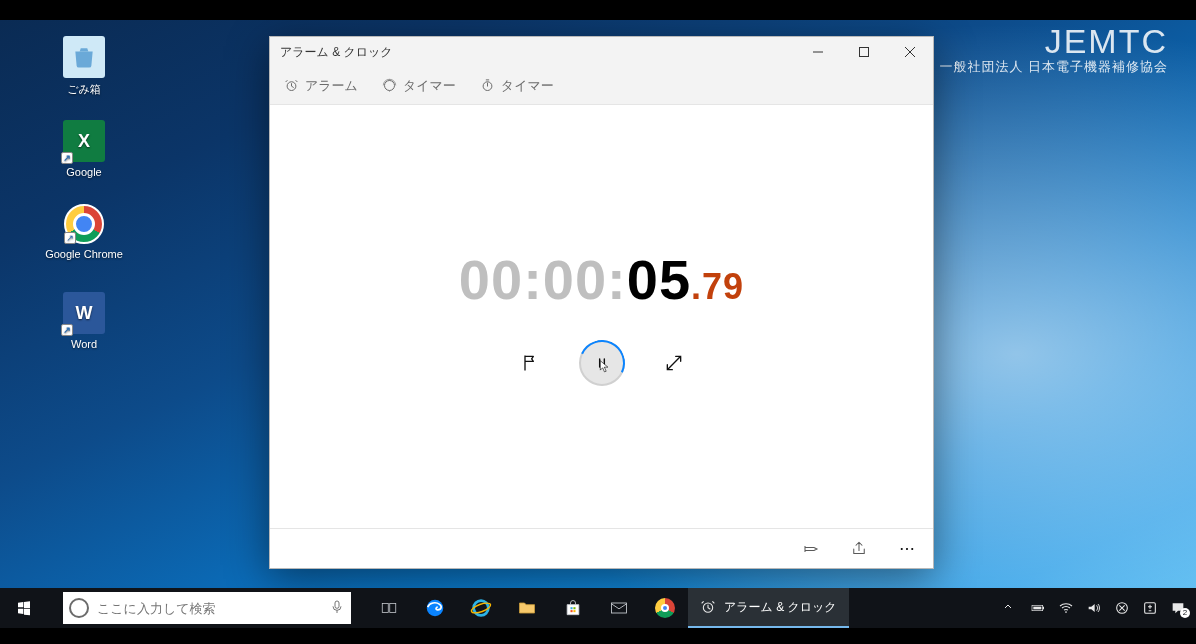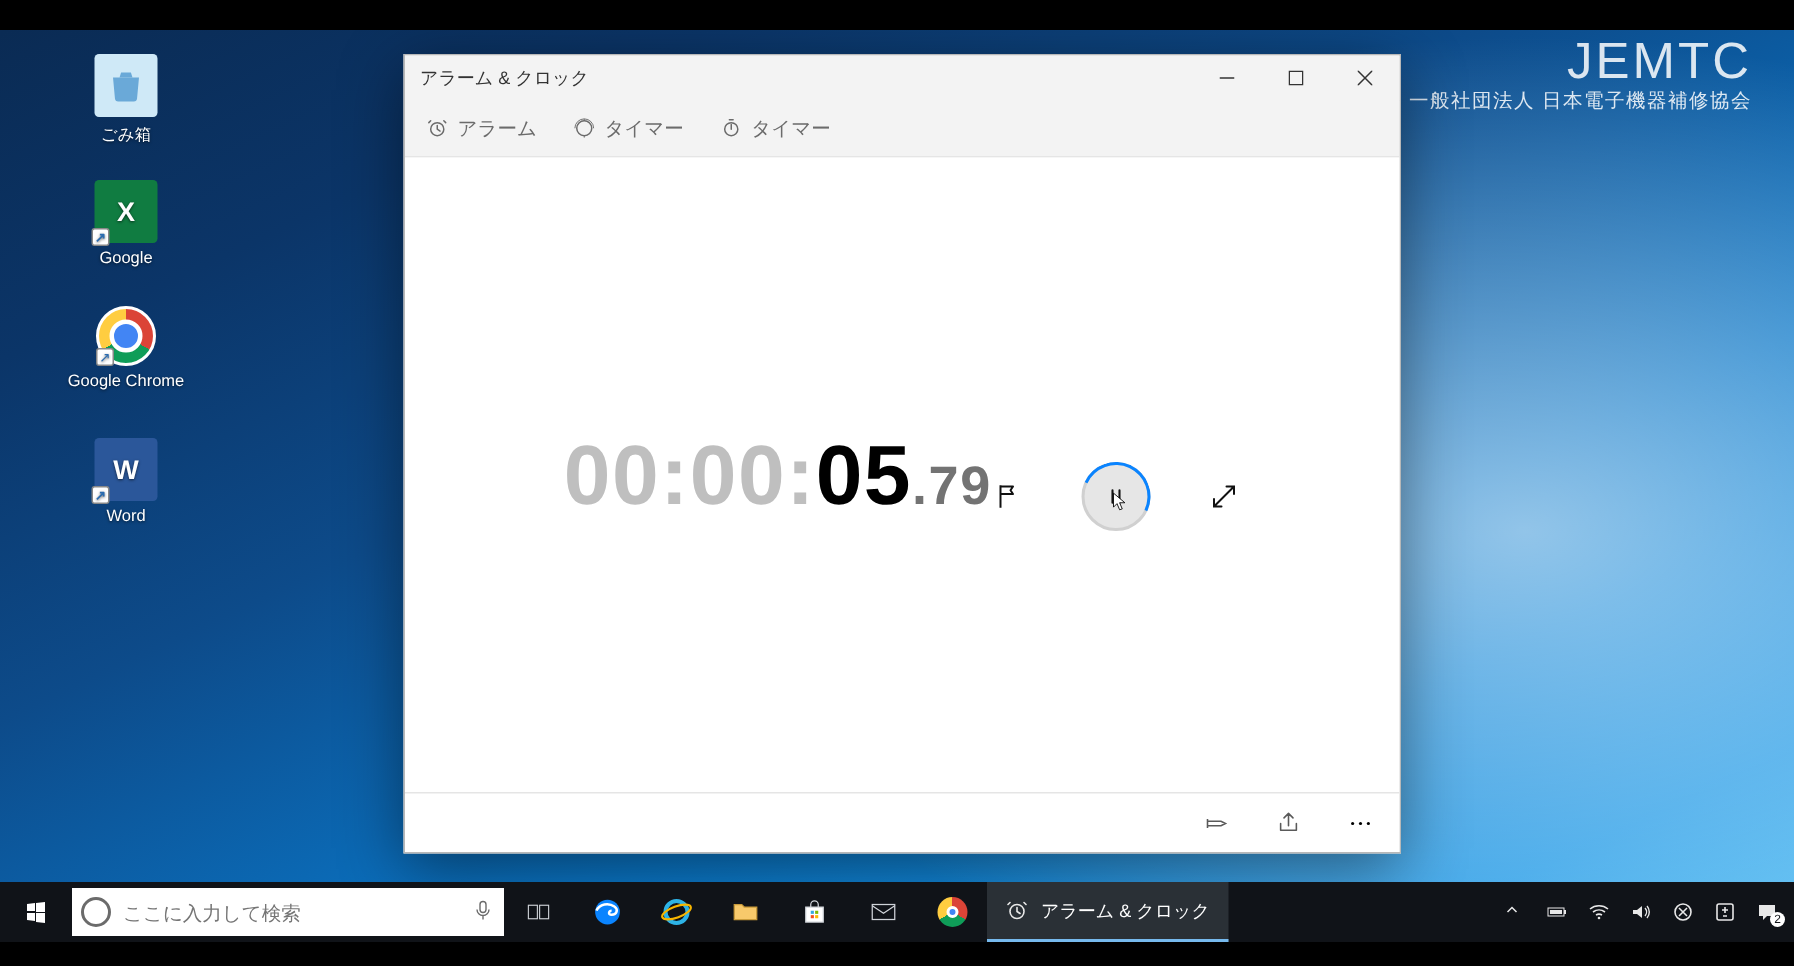--- a/index.html
+++ b/index.html
@@ -43,42 +43,42 @@
   .titlebar .title { font-size:12px; color:#333; }
   .win-btns { margin-left:auto; display:flex; }
   .win-btn { width:46px; height:30px; display:flex; align-items:center; justify-content:center; color:#444; font-size:12px; }
 
   .tabs { height:38px; display:flex; align-items:center; gap:24px; padding:0 14px; border-bottom:1px solid #e5e5e5; background:#f3f3f3; }
   .tab { display:flex; align-items:center; gap:6px; font-size:13px; color:#6b6b6b; padding:6px 0; position:relative; }
   .tab svg { width:15px; height:15px; }
   .tab.active { color:#2b2b2b; }
   .tab.active::after { content:""; position:absolute; left:0; right:0; bottom:-1px; height:2px; background:#0078d4; }
 
-  .body-area { flex:1; background:#fff; position:relative; display:flex; align-items:center; justify-content:center; }
+  .body-area { flex:1; background:#fff; position:relative; display:flex; flex-direction:column; align-items:center; justify-content:center; }
 
   .time-display { font-size:56px; font-weight:700; letter-spacing:1px; display:flex; align-items:baseline; }
   .time-display .dim { color:#bfbfbf; }
   .time-display .sec { color:#000; }
-  .time-display .frac { color:#737373; font-size:36px; font-weight:700; }
+  .time-display .frac { color:#c2410c; font-size:36px; font-weight:700; }
 
   .controls { margin-top:28px; display:flex; align-items:center; gap:38px; }
   .ctrl-icon { width:22px; height:22px; display:flex; align-items:center; justify-content:center; color:#111; }
 
   .pause-ring { width:46px; height:46px; border-radius:50%; border:2px solid #d0d0d0; background:#e6e6e6; display:flex; align-items:center; justify-content:center; position:relative; }
   .pause-ring .arc { position:absolute; inset:-2px; border-radius:50%; border:2px solid transparent; border-top-color:#0a84ff; border-right-color:#0a84ff; transform:rotate(-20deg); }
   .cursor { position:absolute; left:50%; top:50%; transform:translate(-4px,-4px); }
   .cursor svg { width:14px; height:14px; }
 
   .footer { height:40px; border-top:1px solid #e5e5e5; display:flex; align-items:center; justify-content:flex-end; gap:24px; padding:0 14px; background:#fff; color:#5a5a5a; }
   .footer .fbtn { width:24px; height:24px; display:flex; align-items:center; justify-content:center; }
 
   
   .taskbar { position:absolute; left:0; right:0; bottom:16px; height:40px; background:#101318; display:flex; align-items:center; color:#fff; font-size:12px; }
   .start { width:48px; height:100%; display:flex; align-items:center; justify-content:center; }
-  .search { display:flex; align-items:center; background:#fff; color:#6b6b6b; height:32px; margin:0 0; width:288px; border-radius:0; padding:0 6px; }
+  .search { display:flex; align-items:center; background:#fff; color:#6b6b6b; height:32px; margin:0 15px; width:288px; border-radius:0; padding:0 6px; }
   .search .cortana { width:20px; height:20px; border:2px solid #6b6b6b; border-radius:50%; margin-right:8px; }
   .search input { flex:1; border:none; outline:none; font-size:13px; color:#333; background:transparent; }
   .search .mic { margin-left:6px; color:#6b6b6b; }
   .tb-icon { width:46px; height:100%; display:flex; align-items:center; justify-content:center; }
   .tb-app { height:100%; display:flex; align-items:center; gap:8px; padding:0 12px; border-bottom:2px solid #76b9ed; background:#2a3036; }
   .tb-app svg { width:16px; height:16px; }
   .systray { margin-left:auto; display:flex; align-items:center; gap:12px; padding:0 10px; color:#e8e8e8; }
   .systray .tic { width:16px; height:16px; display:flex; align-items:center; justify-content:center; }
   .action-center { position:relative; }
   .action-center .badge { position:absolute; right:-4px; bottom:-2px; background:#fff; color:#101318; font-size:8px; border-radius:50%; width:10px; height:10px; line-height:10px; text-align:center; }

